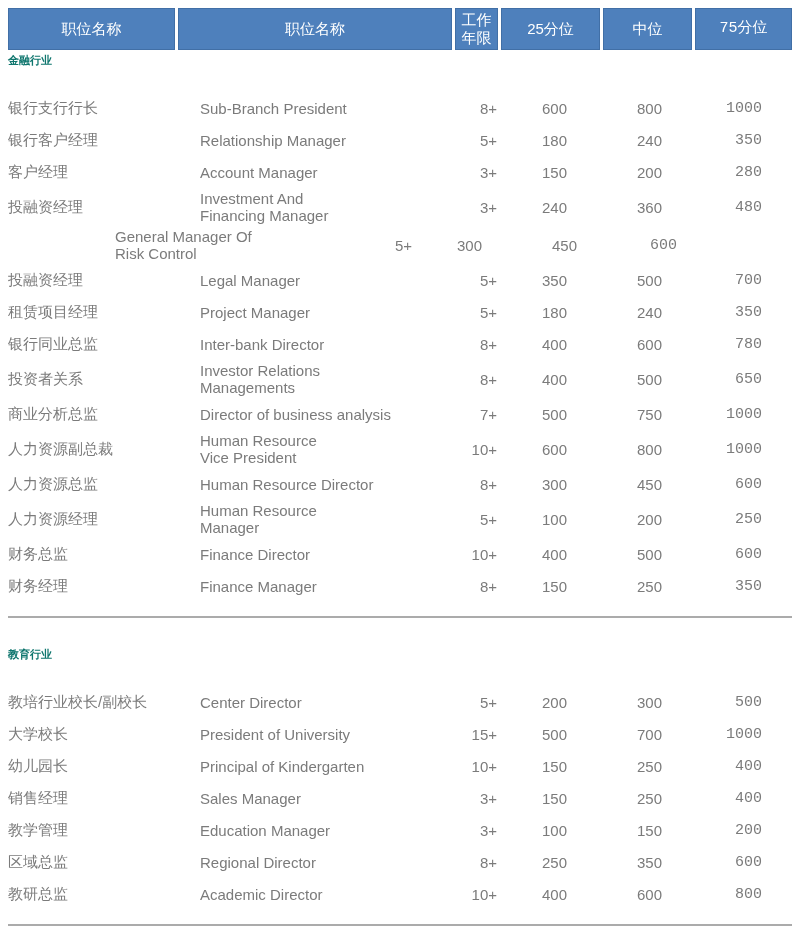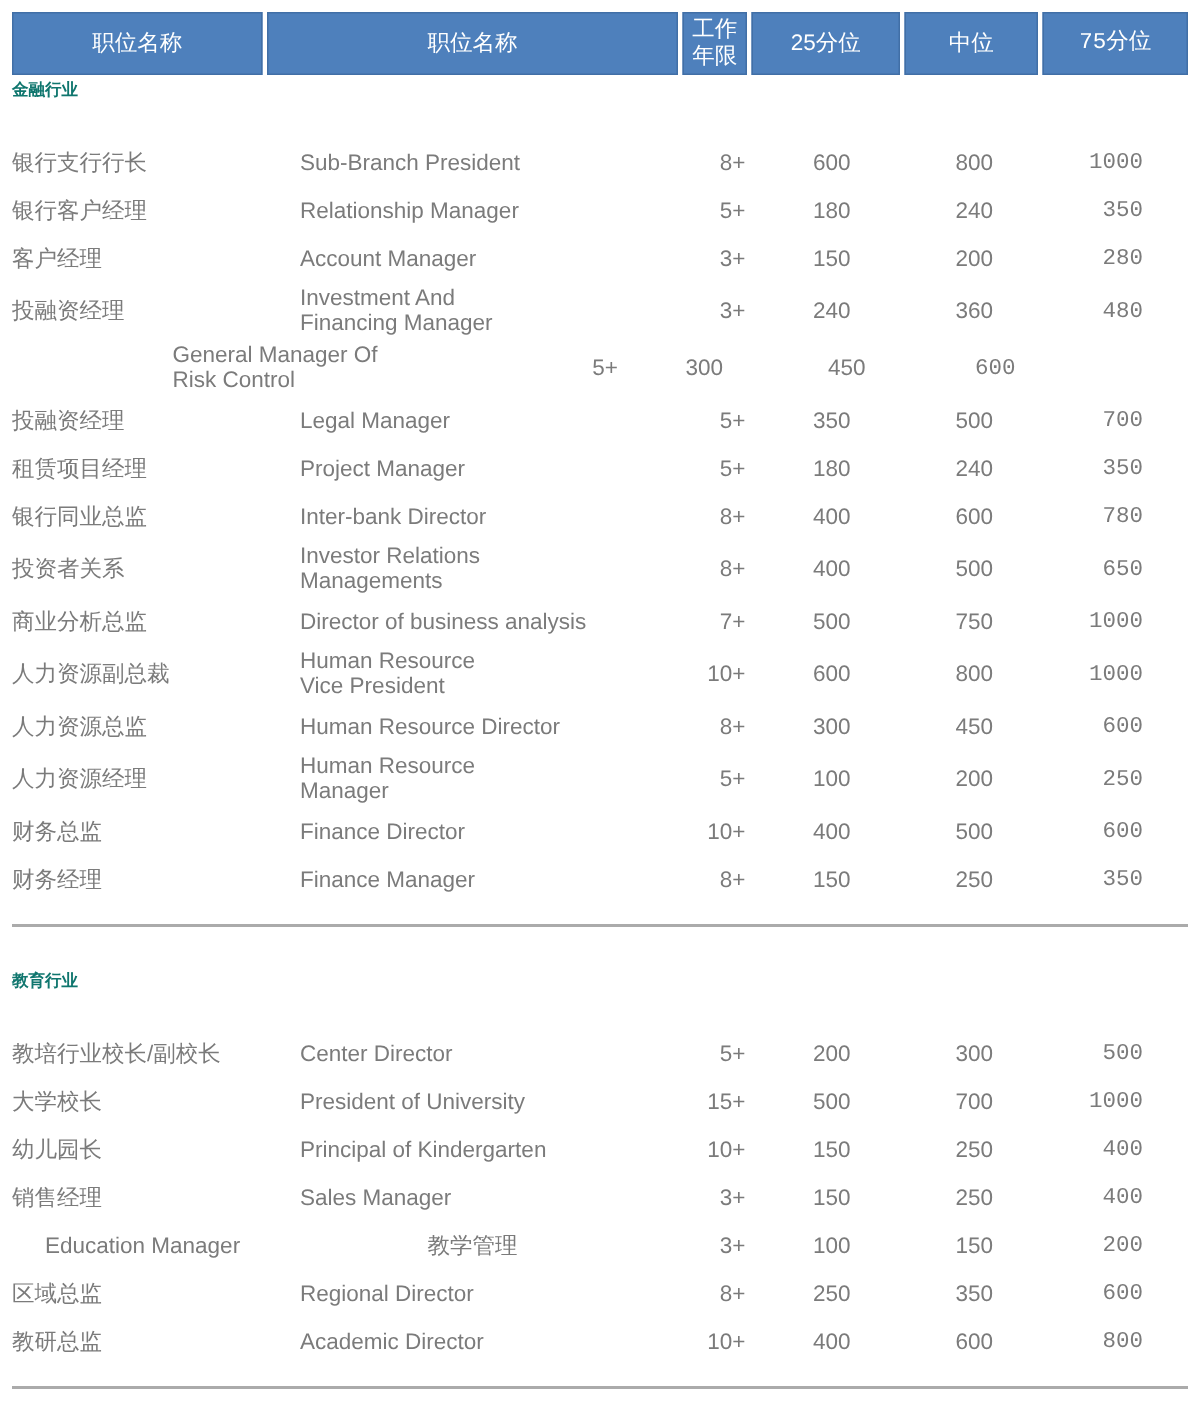--- a/index.html
+++ b/index.html
@@ -235,22 +235,22 @@
       </div>
       <div class="row">
         <div class="cell c0">销售经理</div>
         <div class="cell c1">Sales Manager</div>
         <div class="cell c2">3+</div>
         <div class="cell c3">150</div>
         <div class="cell c4">250</div>
         <div class="cell c5">400</div>
       </div>
       <div class="row">
+        <div class="cell c0">教学管理</div>
         <div class="cell c1">Education Manager</div>
-        <div class="cell c0">教学管理</div>
         <div class="cell c2">3+</div>
         <div class="cell c3">100</div>
         <div class="cell c4">150</div>
         <div class="cell c5">200</div>
       </div>
       <div class="row">
         <div class="cell c0">区域总监</div>
         <div class="cell c1">Regional Director</div>
         <div class="cell c2">8+</div>
         <div class="cell c3">250</div>

